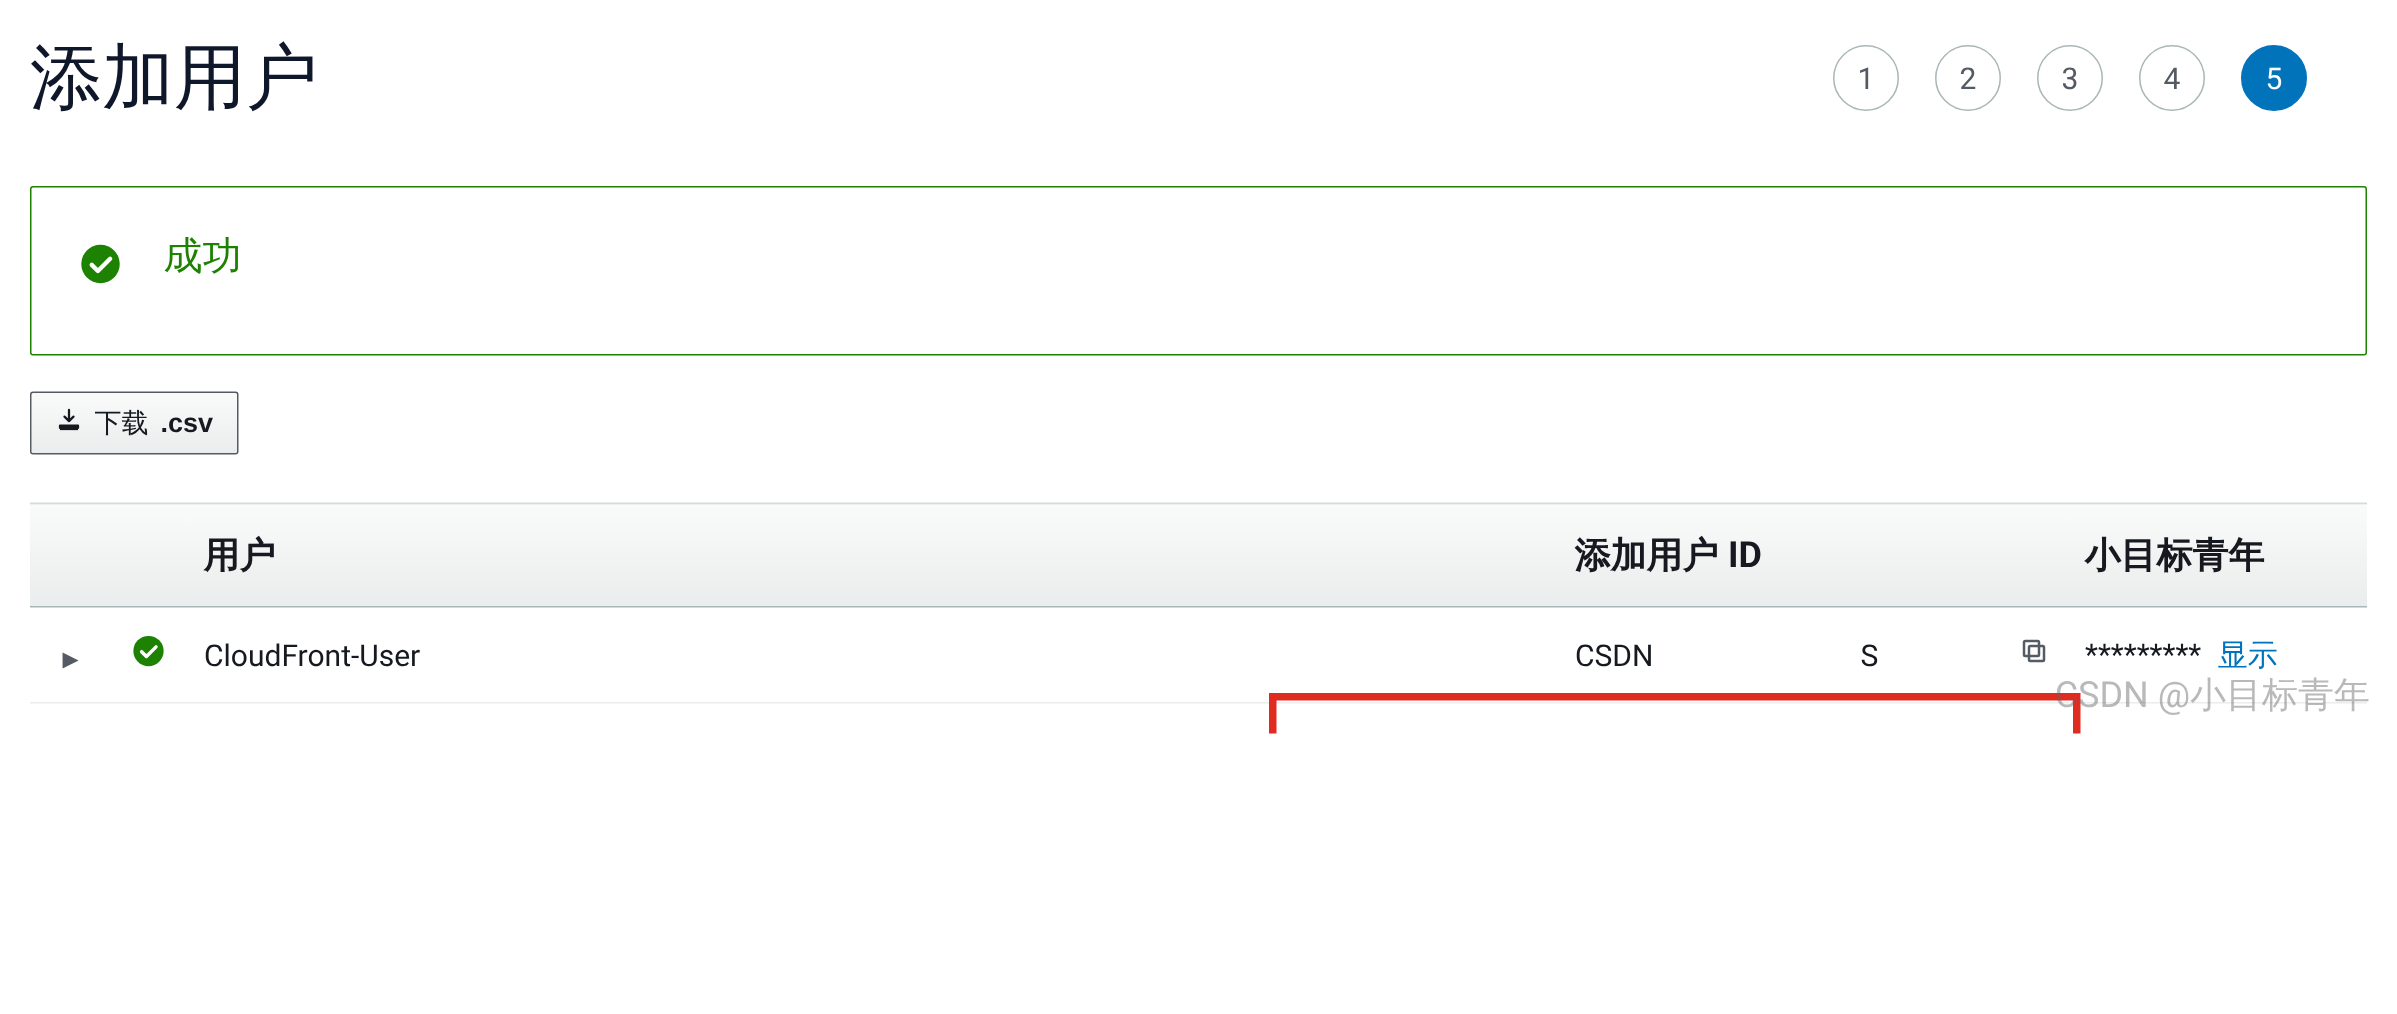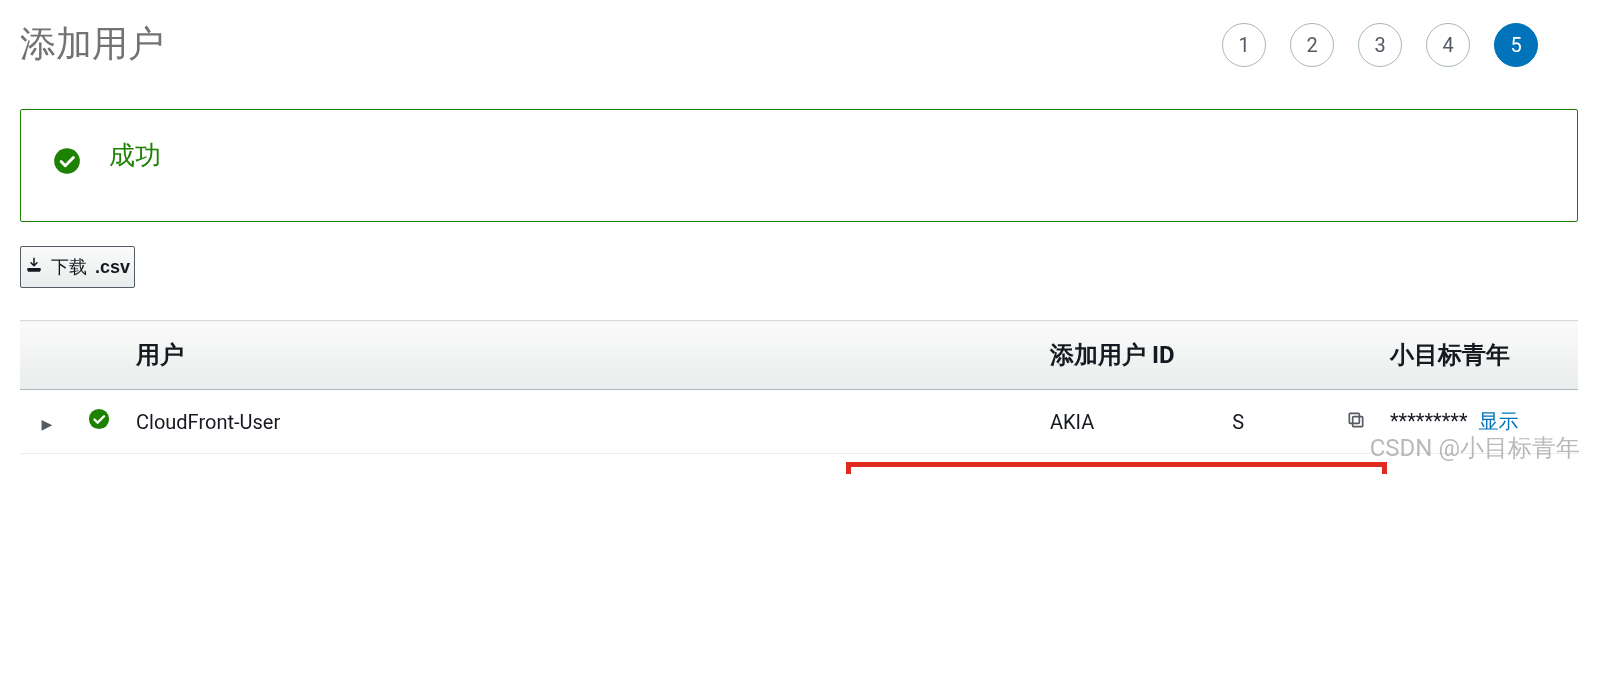--- a/index.html
+++ b/index.html
@@ -11,23 +11,23 @@
       width: 1598px;
       position: relative;
     }
     .header-row {
       display: flex;
       justify-content: space-between;
       align-items: center;
       margin-bottom: 40px;
     }
     .page-title {
-      font-size: 36px;
+      font-size: 48px;
       font-weight: 400;
-      color: #737373;
+      color: #0f172a;
     }
     .steps {
       display: flex;
       gap: 24px;
       padding-right: 40px;
     }
     .step {
       width: 44px;
       height: 44px;
       border-radius: 50%;
@@ -80,21 +80,21 @@
     }
     .login-url-suffix {
       color: #16191f;
     }
     .btn-dl {
       display: inline-flex;
       align-items: center;
       gap: 8px;
       border: 1px solid #545b64;
       background: linear-gradient(#fafafa, #eaeded);
-      padding: 8px 4px;
+      padding: 8px 16px;
       font-size: 18px;
       color: #16191f;
       cursor: pointer;
       border-radius: 2px;
       margin-bottom: 32px;
     }
     .btn-dl .bold { font-weight: 700; }
     .user-table { width: 100%; border-collapse: collapse; }
     .user-table thead th {
       text-align: left;
@@ -191,21 +191,21 @@
           <svg width="22" height="22" viewBox="0 0 24 24">
               <circle cx="12" cy="12" r="11" fill="#1d8102"></circle>
               <path d="M7 12.5 L10.5 16 L17.5 9" stroke="#fff" stroke-width="2.5" fill="none" stroke-linecap="round" stroke-linejoin="round"></path>
             </svg>
         </span>
       </td>
       <td>CloudFront-User</td>
       <td>
         <div class="ak-cell">
           <span class="ak-text">
-            <span>AKIA</span>
+            <span>CSDN</span>
             <span class="ak-gap"></span>
             <span>S</span>
           </span>
           <span class="copy-icon">
             <svg width="20" height="20" viewBox="0 0 24 24" fill="none" stroke="#545b64" stroke-width="2">
                 <rect x="8" y="8" width="12" height="12" rx="1"></rect>
                 <rect x="4" y="4" width="12" height="12" rx="1"></rect>
               </svg>
           </span>
         </div>

